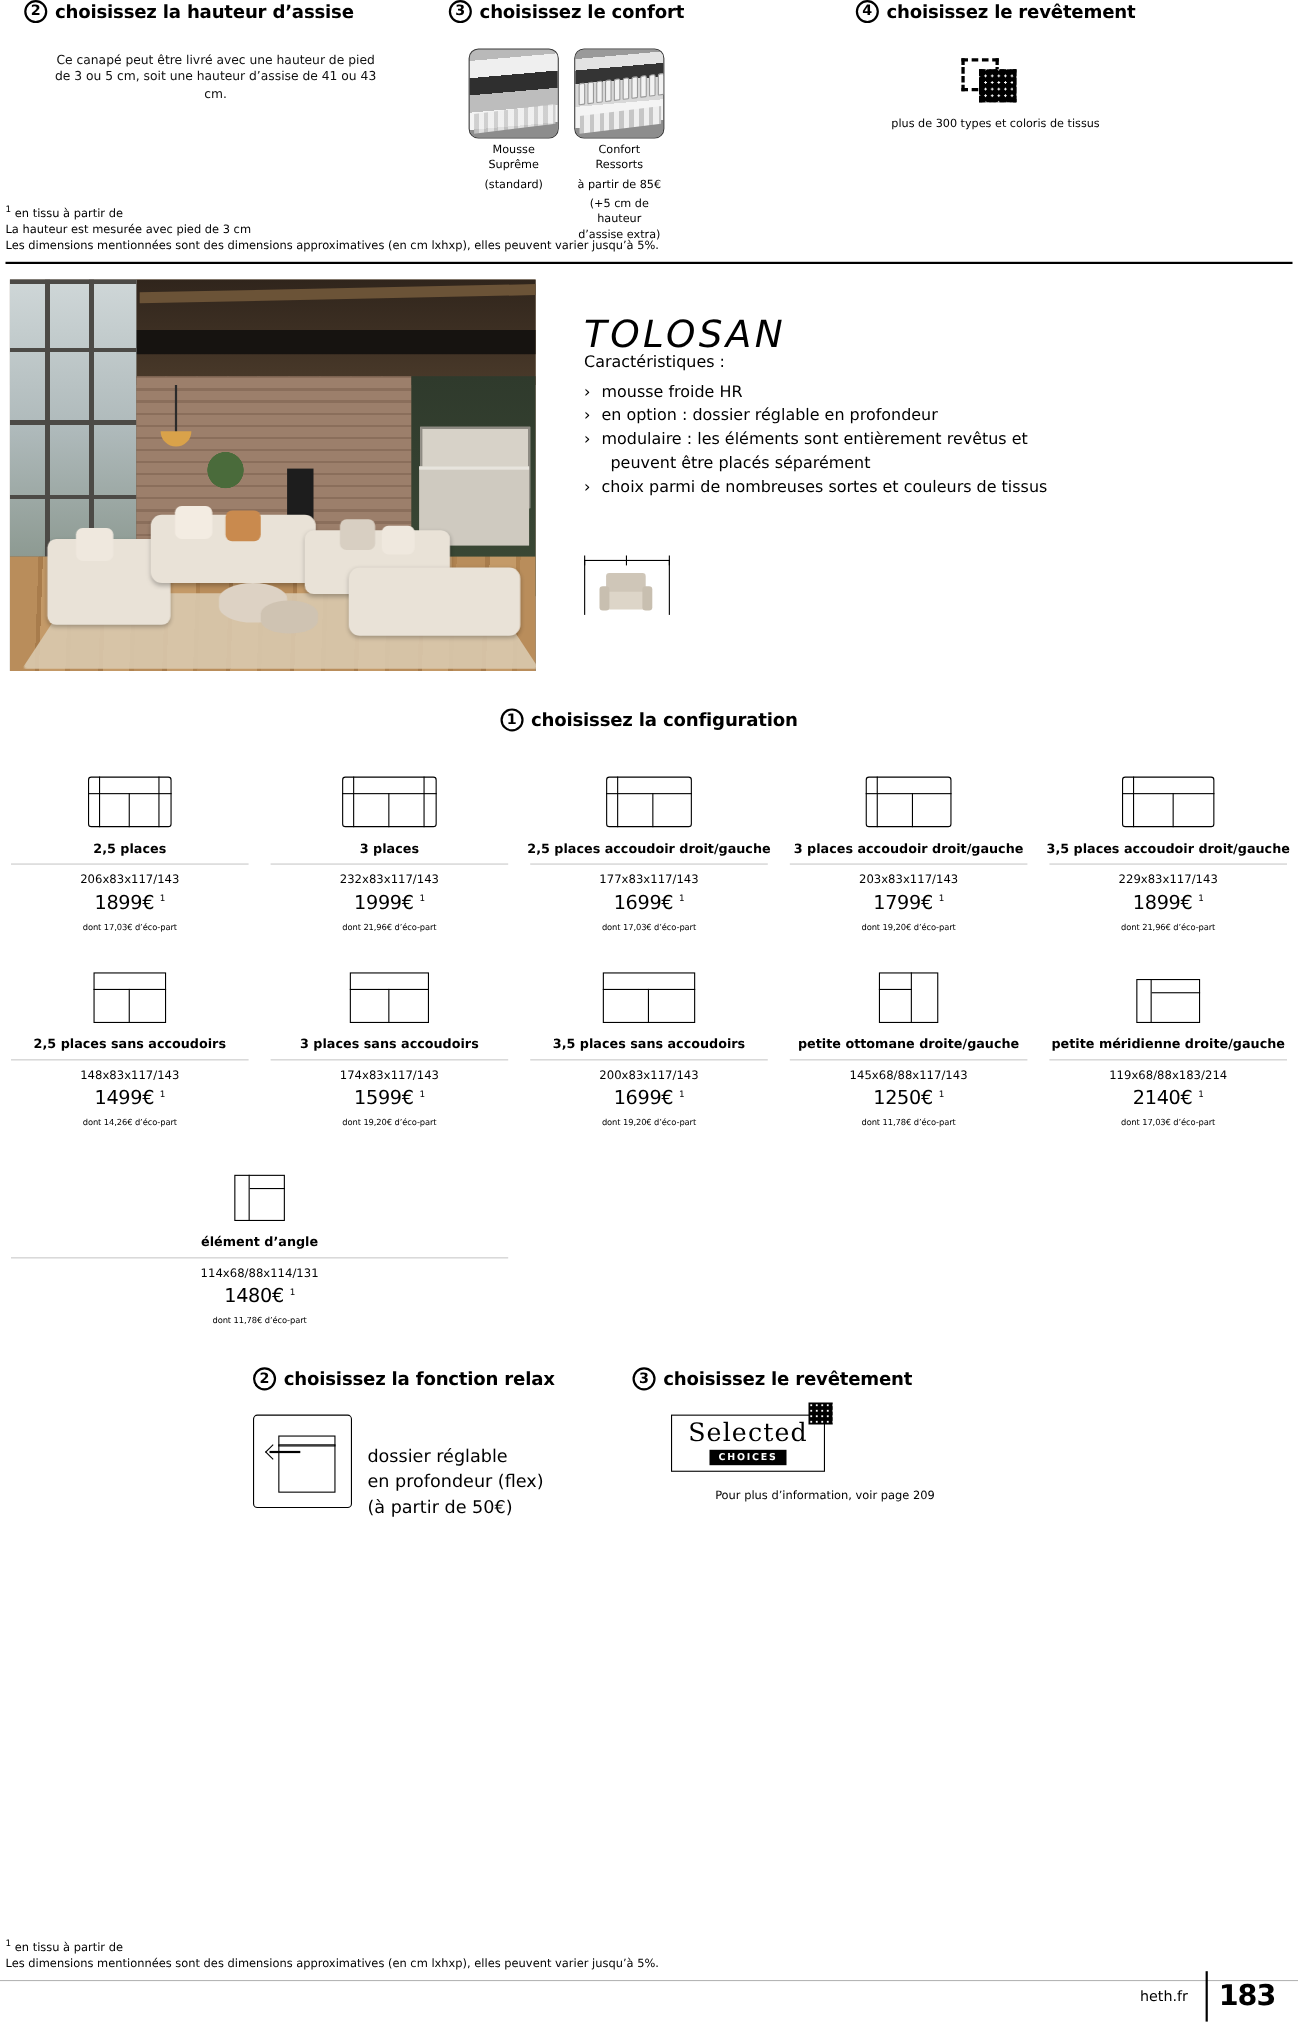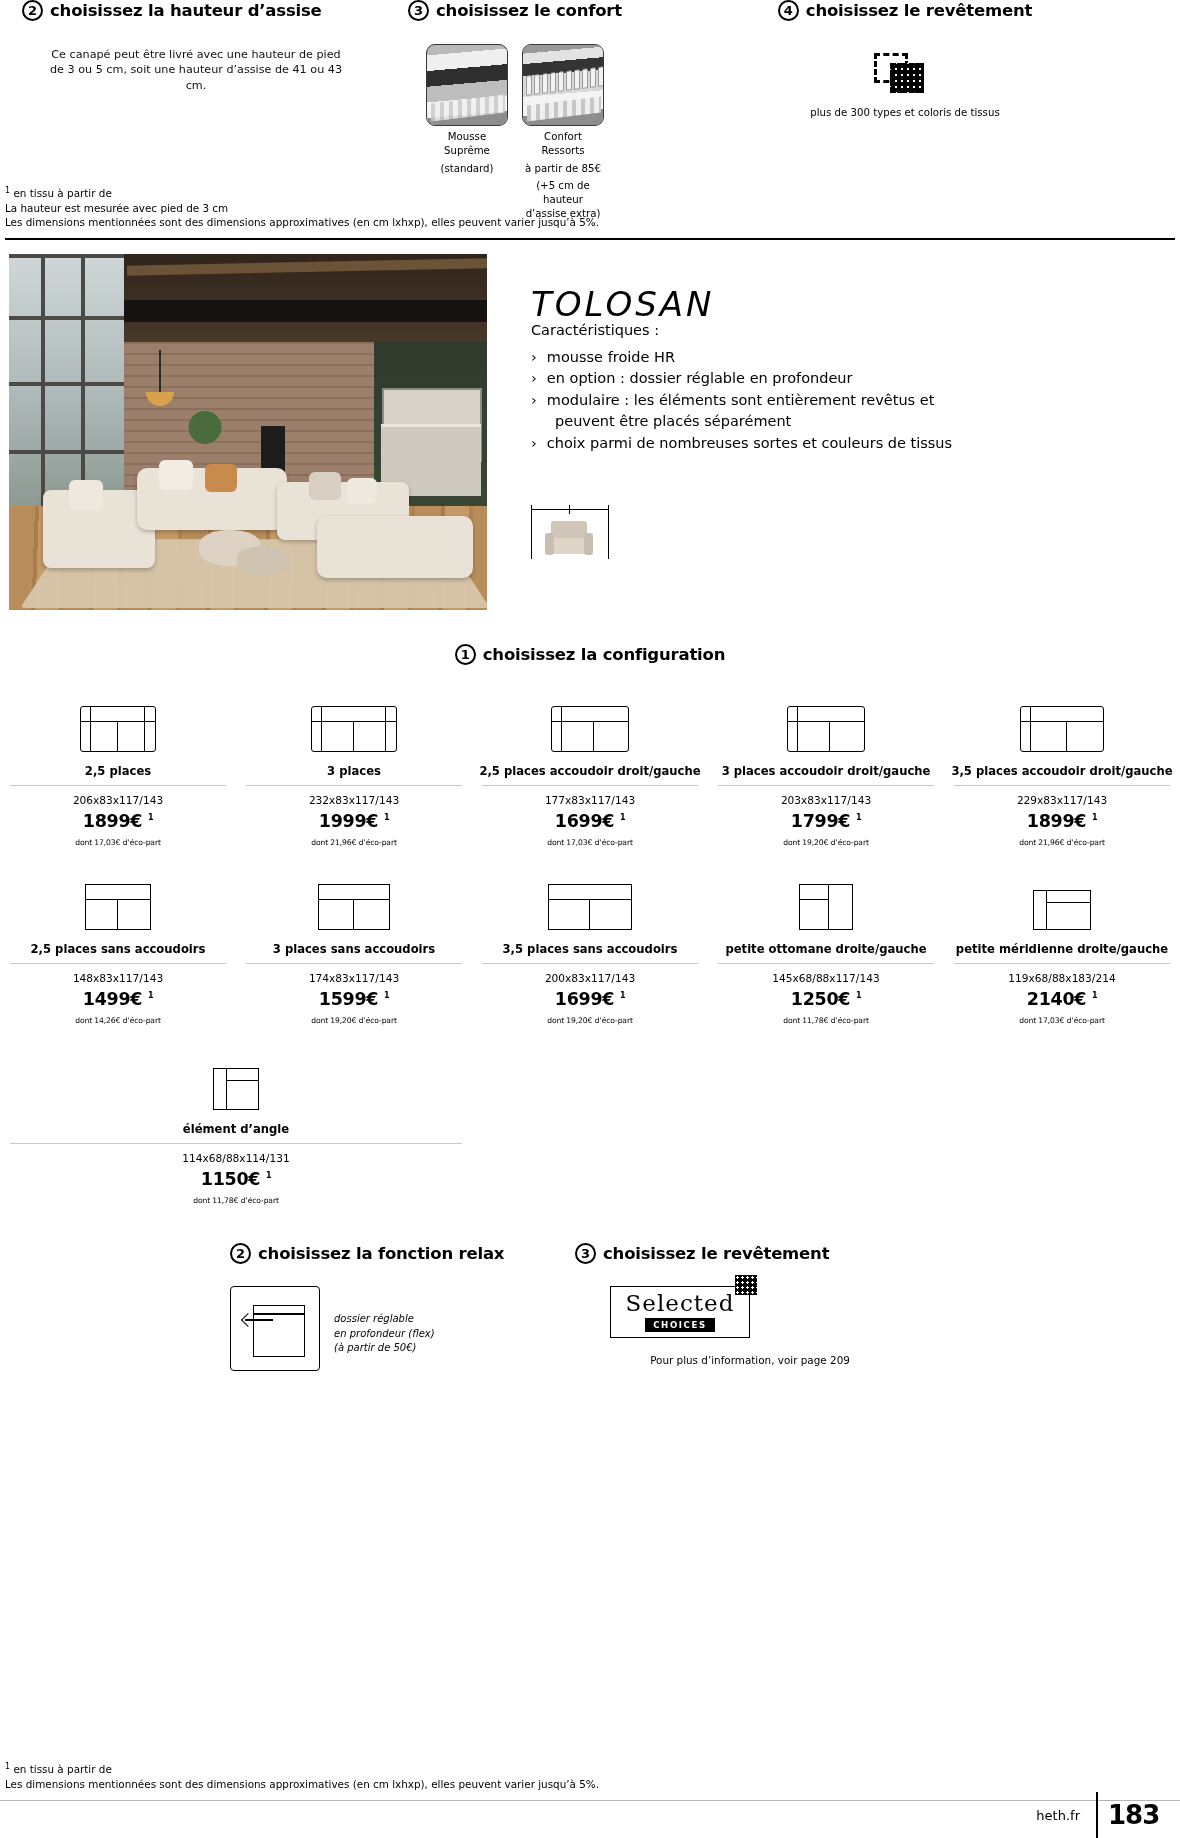--- a/index.html
+++ b/index.html
@@ -163,39 +163,39 @@
   #cfg-step { position:absolute; left:0; top:644px; width:1180px; }
   #cfg-step .step-head { justify-content:center; }
 
   .grid-row { position:absolute; width:1180px; }
   .cells { display:flex; }
   .cell { flex:1; text-align:center; padding:0 4px; }
   .diagram { height:62px; display:flex; align-items:flex-end; justify-content:center; margin-bottom:12px; }
   .cell-name { font-size:11.6px; font-weight:bold; white-space:nowrap; }
   .cell-rule { border-top:1px solid #c9c9c9; margin:7px 6px 0 6px; }
   .cell-dim { font-size:10.6px; margin-top:8px; }
-  .cell-price { font-size:17.5px; font-weight:bold; margin-top:5px; letter-spacing:-0.3px; }
+  .cell-price { font-size:17.5px; font-weight:normal; margin-top:5px; letter-spacing:-0.3px; }
   .cell-eco { font-size:7.6px; margin-top:7px; letter-spacing:-0.1px; }
 
   
   .sd { position:relative; }
   .sd div { position:absolute; border:1.3px solid #000; box-sizing:border-box; }
   .sd .frame { left:0; top:0; width:100%; height:100%; border-radius:3px; }
   .sd .vsplit { top:0; height:100%; border-width:0 1.3px 0 0; }
   .sd .hsplit { left:0; width:100%; border-width:1.3px 0 0 0; }
   #relax-block { position:absolute; left:230px; top:1243px; width:330px; }
   #relax-block .step-head { justify-content:flex-start; }
   .relax-body { display:flex; gap:14px; margin-top:22px; align-items:flex-start; }
   .relax-ico { width:90px; height:85px; border:1.3px solid #000; border-radius:4px; position:relative; }
   .relax-ico .rbox { position:absolute; left:22px; top:26px; width:52px; height:44px; border:1.3px solid #000; }
   .relax-ico .rback { position:absolute; left:22px; top:18px; width:52px; height:10px; border:1.3px solid #000; background:#fff;}
   .relax-ico .arrow { position:absolute; left:8px; top:28px; width:34px; height:10px; }
   .relax-ico .arrow:before{content:"";position:absolute;left:6px;top:4px;width:28px;height:1.6px;background:#000;}
   .relax-ico .arrow:after{content:"";position:absolute;left:4px;top:0;width:9px;height:9px;border-left:1.6px solid #000;border-bottom:1.6px solid #000;transform:rotate(45deg);}
-  .relax-text { font-size:10px; line-height:1.45; padding-top:26px;font-style:italic; }
+  .relax-text { font-size:16px; line-height:1.45; padding-top:26px; }
 
   #revet-block { position:absolute; left:575px; top:1243px; width:400px; }
   #revet-block .step-head { justify-content:flex-start; }
   .selected-badge { width:140px; height:52px; border:1.6px solid #000; margin:22px 0 0 35px;
     position:relative; display:flex; flex-direction:column; align-items:center; justify-content:center; }
   .selected-badge .word { font-size:23px; letter-spacing:1px; line-height:1; font-family:"DejaVu Serif", serif; }
   .selected-badge .choices { background:#000; color:#fff; font-size:8.6px; font-weight:bold;
      letter-spacing:1.6px; padding:2px 8px; margin-top:3px; }
   .badge-fab { position:absolute; right:-8px; top:-12px; width:22px; height:20px; background:#000;
      background-image: radial-gradient(#fff 1px, transparent 1.2px); background-size:5px 5px; }
@@ -530,21 +530,21 @@
         <div class="diagram">
           <div class="sd" style="width:46px;height:42px;">
             <div class="frame" style="border-radius:0;"></div>
             <div class="vsplit" style="left:0;width:14px;"></div>
             <div class="hsplit" style="top:12px;left:14px;width:32px;"></div>
           </div>
         </div>
         <div class="cell-name">élément d’angle</div>
         <div class="cell-rule"></div>
         <div class="cell-dim">114x68/88x114/131</div>
-        <div class="cell-price"><span>1150€</span> <span class="sup">1</span></div>
+        <div class="cell-price"><span>1480€</span> <span class="sup">1</span></div>
         <div class="cell-eco">dont 11,78€ d’éco-part</div>
       </div>
 
 
     </div>
   </div>
 
   <div id="relax-block">
     <div class="step-head">
       <span class="step-num">2</span>

